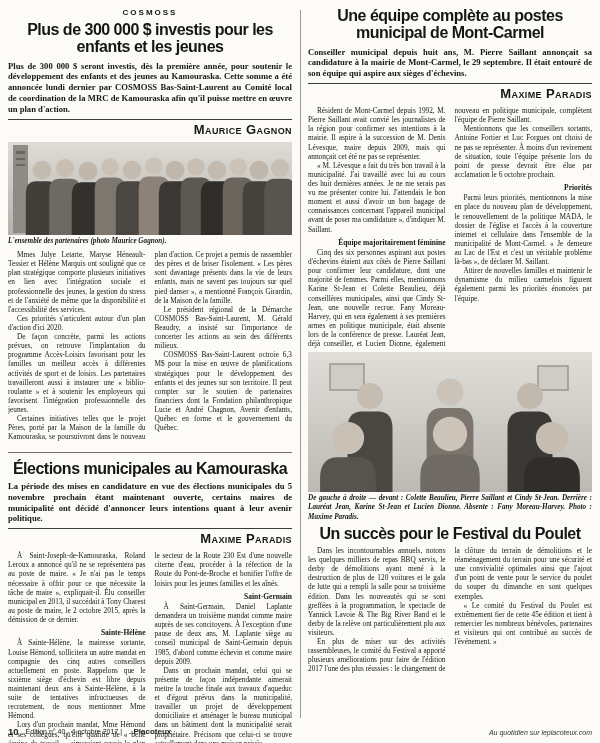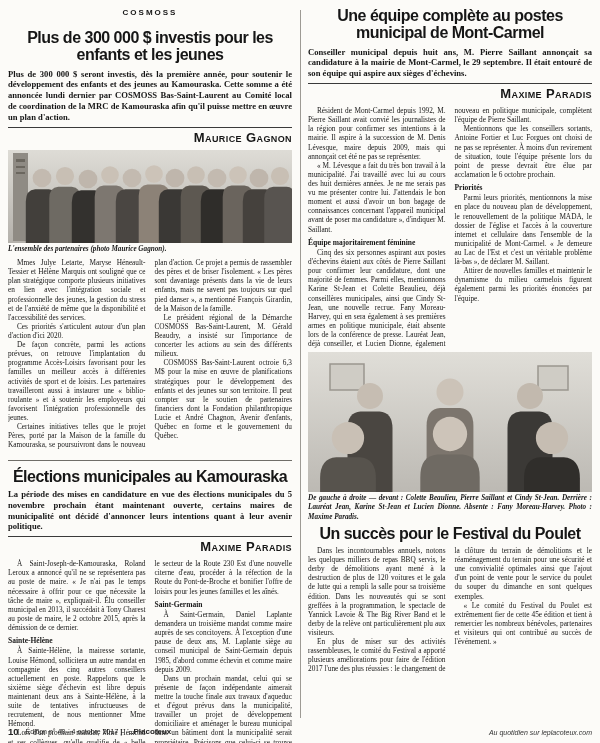--- a/index.html
+++ b/index.html
@@ -7,21 +7,21 @@
     position:relative;width:600px;height:743px;margin:0 auto;
     background:#fcfbf8;color:#161616;overflow:hidden;
     font-family:"Liberation Serif",serif;
   }
   .col-left{position:absolute;left:8px;top:6px;width:284px;}
   .col-right{position:absolute;left:308px;top:6px;width:284px;}
   .vrule{position:absolute;left:300px;top:10px;height:708px;width:1px;background:#9d9a94;}
 
   .kicker{
     text-align:center;font-family:"Liberation Sans",sans-serif;font-weight:bold;
-    font-size:8px;letter-spacing:2px;margin:2px 0 13px;
+    font-size:8px;letter-spacing:2px;margin:2px 0 5px;
   }
   .headline{
     font-family:"Liberation Sans",sans-serif;font-weight:bold;text-align:center;
     font-size:16px;line-height:1.05;letter-spacing:-0.5px;margin:2px 0 5px;
   }
   .headline.mid{margin-top:4px;margin-bottom:3px;}
   .lead{font-weight:bold;font-size:8.6px;line-height:1.26;text-align:justify;margin:0 0 4px;}
   .byline{
     border-top:1px solid #3a3a3a;text-align:right;
     font-family:"Liberation Sans",sans-serif;font-weight:bold;font-size:13px;
@@ -31,21 +31,21 @@
   .photo{width:100%;display:block;background:#c9c7c1;}
   figcaption{
     font-size:7.2px;font-weight:bold;font-style:italic;line-height:1.3;
     text-align:justify;margin:2px 0 4px;
   }
   .cols{
     column-count:2;column-gap:9px;column-fill:auto;
     font-size:7.3px;line-height:1.25;text-align:justify;hyphens:auto;overflow:hidden;
   }
   .cols p{margin:0;text-indent:9px;}
-  .cols h4{margin:4px 0 1px;text-align:left;font-size:7.5px;font-weight:bold;}
+  .cols h4{margin:4px 0 1px;text-align:right;font-size:7.5px;font-weight:bold;}
   .h-cosmoss{height:198px;}
   .h-montcarmel{height:246px;}
   .h-elections{height:210px;}
   .h-festival{height:134px;}
   .rule-top{border-top:1px solid #6f6d68;margin-top:4px;padding-top:4px;}
 
   footer{
     position:absolute;left:8px;right:8px;bottom:6px;
     display:flex;justify-content:space-between;align-items:baseline;
     font-family:"Liberation Sans",sans-serif;font-size:7px;color:#222;

